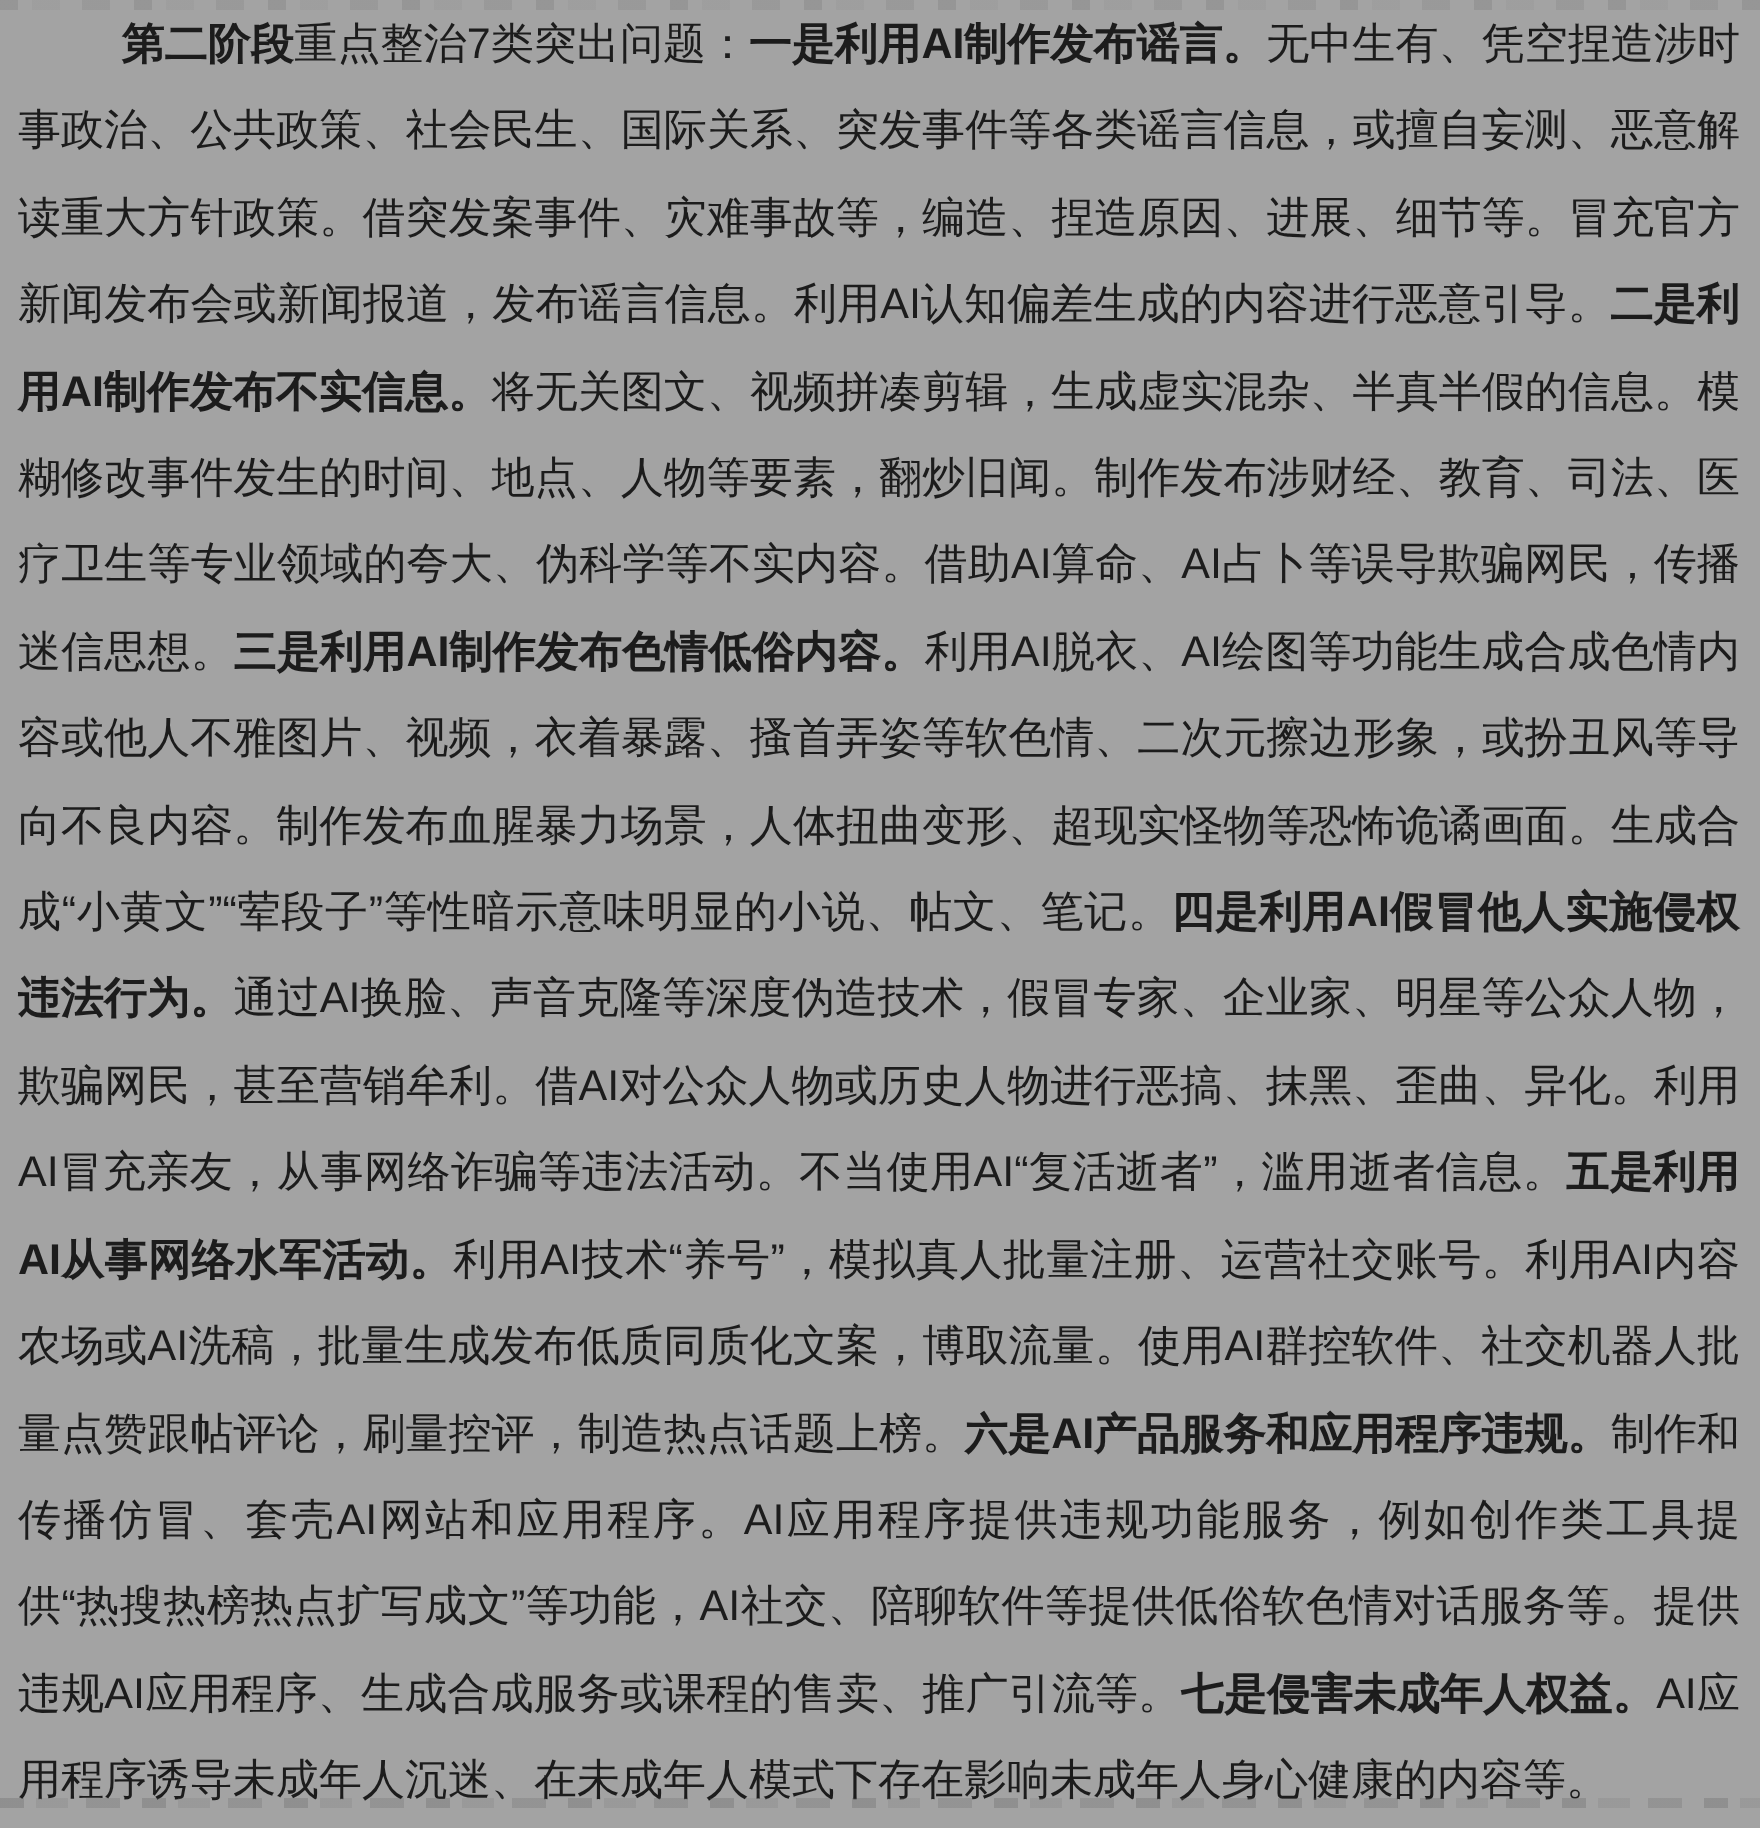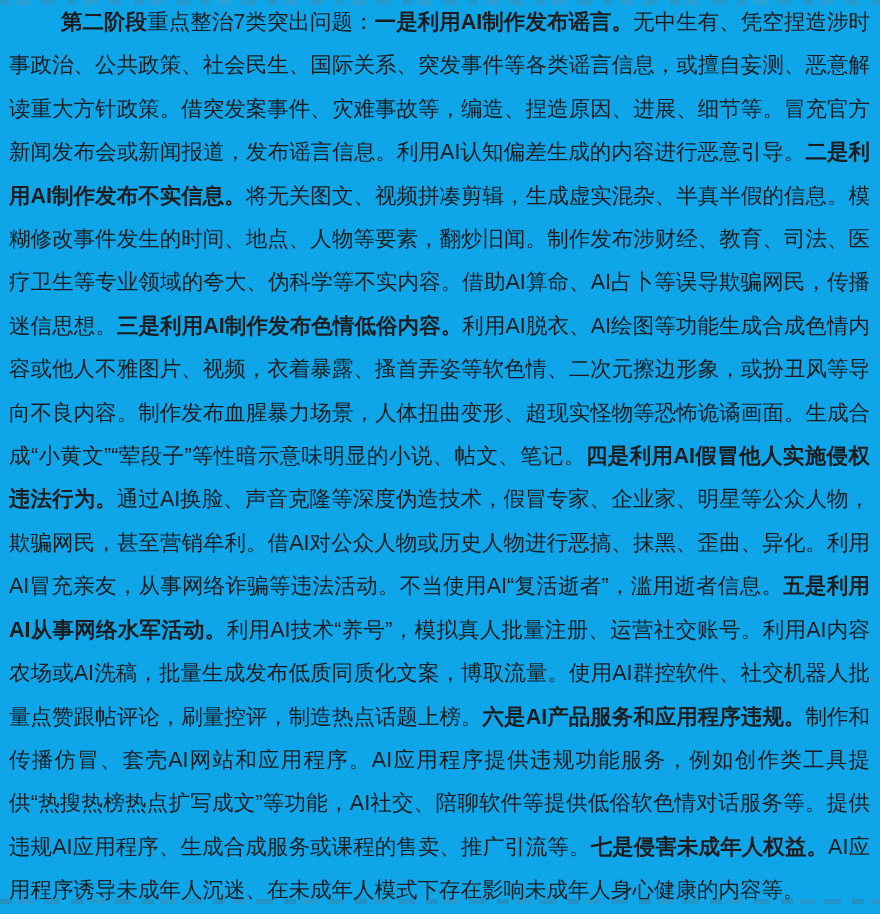--- a/index.html
+++ b/index.html
@@ -4,21 +4,21 @@
 <style>
   html, body {
     margin: 0;
     padding: 0;
     background: #ffffff;
   }
   .page {
     position: relative;
     width: 880px;
     height: 914px;
-    background: #0ea5e9;
+    background: #a3a3a3;
     overflow: hidden;
     font-family: "Liberation Sans", "DejaVu Sans", sans-serif;
   }
   .article {
     margin: 0;
     padding: 1px 10px 0 9px;
     font-size: 21.5px;
     line-height: 43.4px;
     color: #1c1c1c;
     text-align: justify;

